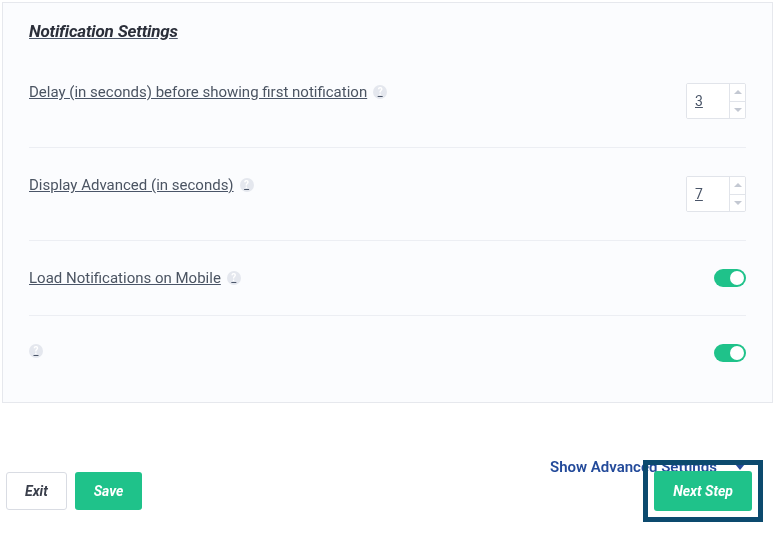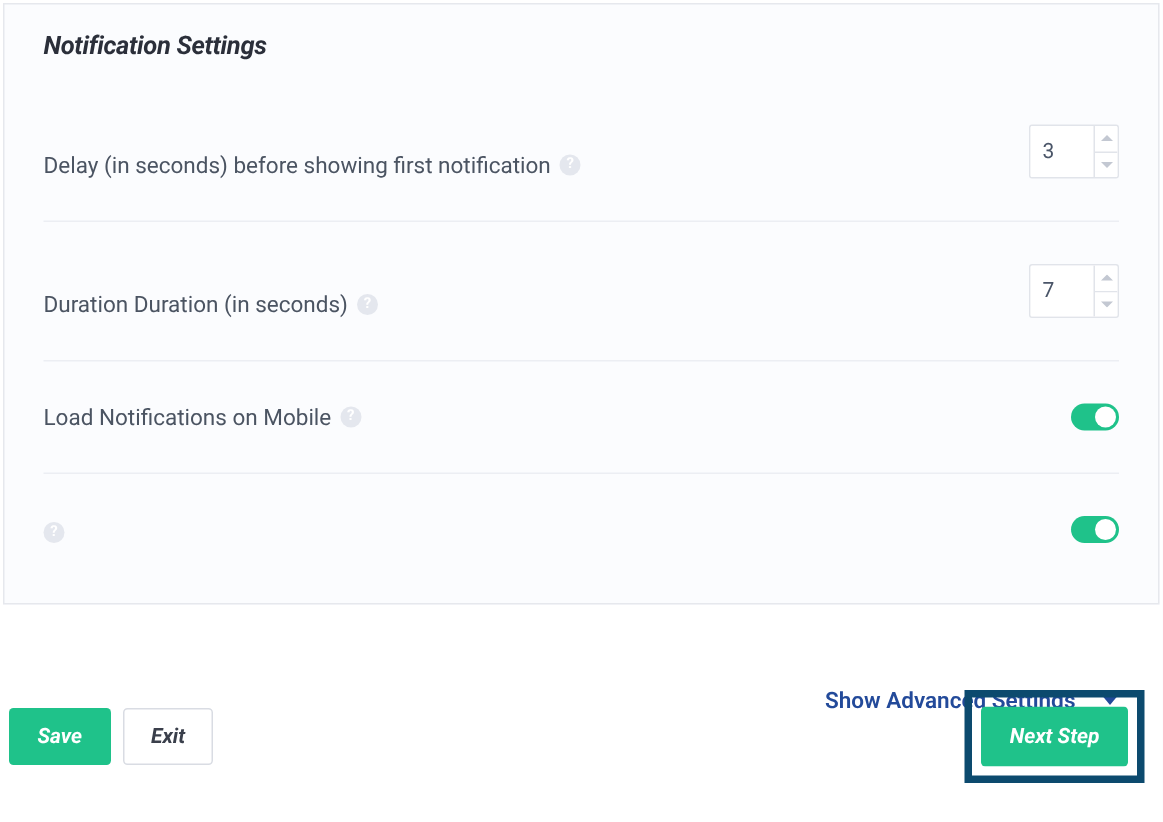--- a/index.html
+++ b/index.html
@@ -10,37 +10,38 @@
     height: 548px;
     overflow: hidden;
     position: relative;
     color: #4a5568;
   }
   .panel {
     border: 1px solid #e6e8ed;
     background: #fbfcfe;
     margin: 2px 2px 0 2px;
     width: 771px;
+    text-decoration: underline;
   }
   .panel-header {
     padding: 18px 26px 14px 26px;
   }
   .panel-title {
     font-style: italic;
     font-weight: 700;
     font-size: 17px;
     color: #2b2f3a;
     letter-spacing: -0.2px;
   }
   .panel-body {
     padding: 0 26px 12px 26px;
   }
   .row {
     display: flex;
-    align-items: flex-end;
+    align-items: flex-start;
     justify-content: space-between;
     padding: 28px 0;
     border-bottom: 1px solid #eceef3;
   }
   .row:last-child { border-bottom: none; }
   .row-label-wrap {
     display: flex;
     align-items: center;
     gap: 6px;
   }
@@ -199,21 +200,21 @@
             <svg width="8" height="5" viewBox="0 0 8 5">
                 <path d="M0 1 L4 5 L8 1 Z" fill="#c3c8d2"></path>
               </svg>
           </button>
         </div>
       </div>
     </div>
 
     <div class="row">
       <div class="row-label-wrap">
-        <span class="row-label">Duration Duration (in seconds)</span>
+        <span class="row-label">Display Advanced (in seconds)</span>
         <span class="help-icon">?</span>
       </div>
       <div class="num-input-wrap">
         <input class="num-input" type="text" value="7" style="">
         <div class="stepper">
           <button class="step-btn">
             <svg width="8" height="5" viewBox="0 0 8 5">
                 <path d="M0 4 L4 0 L8 4 Z" fill="#c3c8d2"></path>
               </svg>
           </button>
@@ -252,19 +253,19 @@
   <span class="advanced-link">
     <span>Show Advanced Settings</span>
     <svg width="10" height="6" viewBox="0 0 10 6">
         <path d="M0 0 L5 6 L10 0 Z" fill="#234a9a"></path>
       </svg>
   </span>
 </div>
 
 <div class="footer">
   <div class="footer-left">
+    <button class="btn btn-exit">Exit</button>
     <button class="btn btn-save">Save</button>
-    <button class="btn btn-exit">Exit</button>
   </div>
   <div class="highlight-box">
     <button class="btn btn-next">Next Step</button>
   </div>
 </div>
 
 </body></html>

